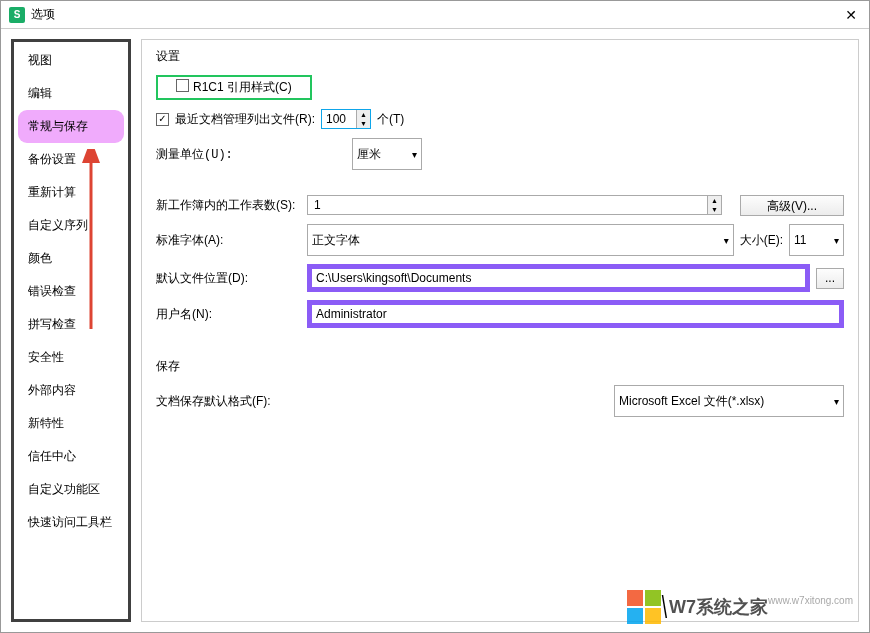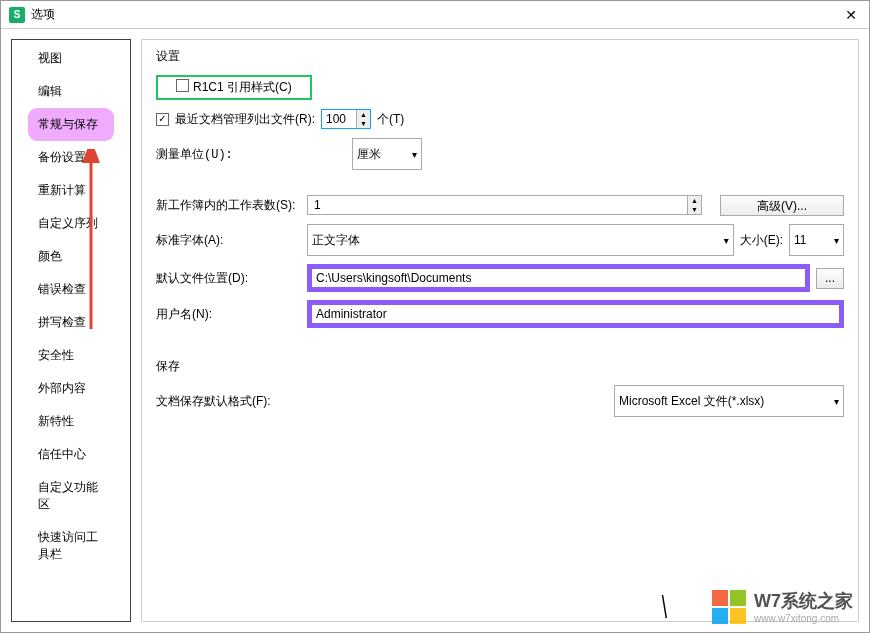--- a/index.html
+++ b/index.html
@@ -7,21 +7,21 @@
     
     .window { width: 870px; height: 633px; border: 1px solid #999; display: flex; flex-direction: column; }
     
     .titlebar { height: 28px; background: #fff; border-bottom: 1px solid #ccc; display: flex; align-items: center; padding: 0 8px; }
     .titlebar-icon { width: 16px; height: 16px; background: #1aad67; border-radius: 2px; display: flex; align-items: center; justify-content: center; color: #fff; font-size: 10px; font-weight: bold; margin-right: 6px; }
     .titlebar-title { flex: 1; }
     .close-btn { width: 20px; height: 20px; display: flex; align-items: center; justify-content: center; cursor: pointer; font-size: 14px; }
     
     .body { flex: 1; display: flex; padding: 10px; gap: 10px; position: relative; }
     
-    .sidebar { width: 120px; border: 1px solid #404040; background: #fff; padding: 2px 16px; }
+    .sidebar { width: 120px; border: 3px solid #404040; background: #fff; padding: 2px 4px; }
     .sidebar-item { padding: 8px 10px; cursor: pointer; position: relative; }
     .sidebar-item.active { background: #f0abfc; border-radius: 9px; }
     
     .content { flex: 1; border: 1px solid #ccc; padding: 8px 14px; display: flex; flex-direction: column; gap: 8px; }
     
     .section-label { font-size: 12px; margin-bottom: 2px; }
     
     .highlight-box { border: 2px solid #22c55e; padding: 2px 18px; display: inline-flex; gap: 4px; width: fit-content; }
     
     .row { display: flex; align-items: center; gap: 6px; min-height: 22px; }
@@ -42,21 +42,21 @@
     .btn-small { width: 28px; padding: 0; text-align: center; }
     
     .wide-spinner { flex: 1; border: 1px solid #aaa; height: 20px; display: flex; }
     .wide-spinner input { border: none; flex: 1; padding: 0 6px; font-size: 12px; outline: none; }
     
     .arrow-svg { position: absolute; left: 80px; top: 120px; pointer-events: none; z-index: 5; }
     
     .watermark { position: absolute; right: 16px; bottom: 8px; display: flex; align-items: center; gap: 8px; opacity: 0.85; }
     .wm-logo { width: 34px; height: 34px; display: grid; grid-template-columns: 1fr 1fr; grid-template-rows: 1fr 1fr; gap: 2px; }
     .wm-logo div:nth-child(1){background:#f25022;} .wm-logo div:nth-child(2){background:#7fba00;} .wm-logo div:nth-child(3){background:#00a4ef;} .wm-logo div:nth-child(4){background:#ffb900;}
-    .wm-text { display: flex; flex-direction: column; }
+    .wm-text { display: flex; flex-direction: row; }
     .wm-text-main { font-size: 18px; font-weight: bold; color: #333; }
     .wm-text-sub { font-size: 10px; color: #999; }
     .wm-divider { position: absolute; right: 200px; bottom: 6px; font-size: 32px; color: #000; transform: scaleX(0.6); }
   </style>
 </head>
 <body>
 
 <div class="window">
   <div class="titlebar">
     <div class="titlebar-icon">S</div>
@@ -125,21 +125,21 @@
 
       <div class="row">
         <span class="row-label">新工作簿内的工作表数(S):</span>
         <div class="wide-spinner">
           <input value="1" style="">
           <div class="spinner-btns">
               <span>▲</span>
               <span>▼</span>
             </div>
         </div>
-        <button class="btn" style="width:124px;margin-left:12px;">高级(V)...</button>
+        <button class="btn" style="width:104px;margin-left:12px;">高级(V)...</button>
       </div>
 
       <div class="row">
         <span class="row-label">标准字体(A):</span>
         <div class="select" style="flex:1;">
           <span>正文字体</span>
         </div>
         <span>大小(E):</span>
         <div class="select" style="width:55px;">
           <span>11</span>

